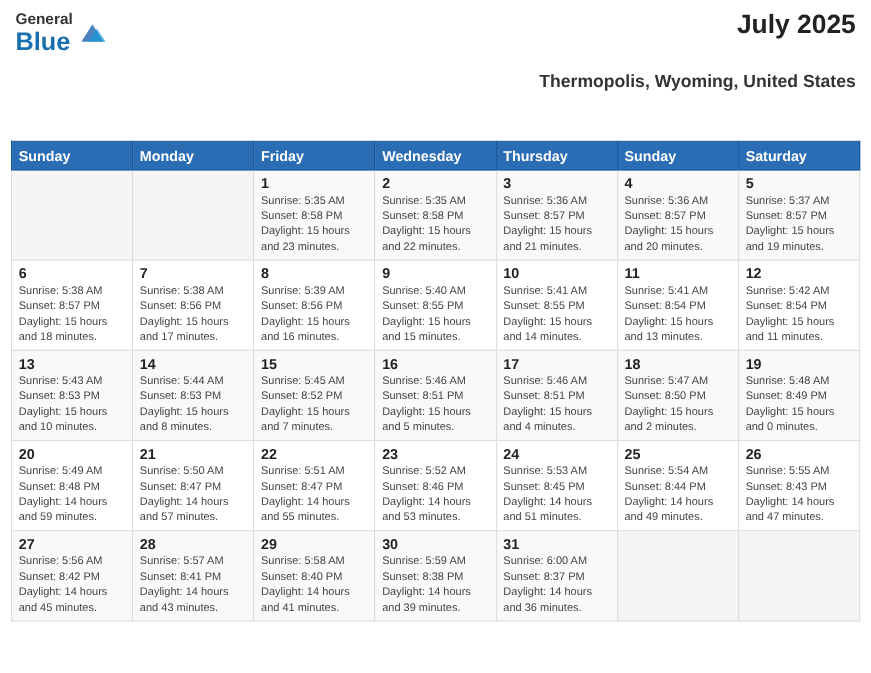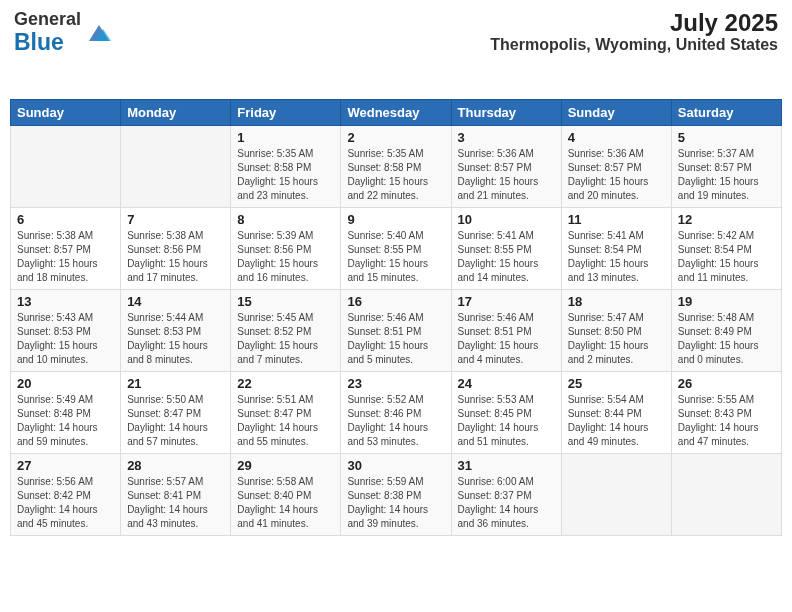--- a/index.html
+++ b/index.html
@@ -21,21 +21,21 @@
       display: flex;
       align-items: center;
       gap: 2px;
     }
     .logo-text {
       display: flex;
       flex-direction: column;
       line-height: 1.1;
     }
     .logo-general {
-      font-size: 18px;
+      font-size: 14px;
       font-weight: bold;
       color: #333;
     }
     .logo-blue {
       font-size: 23px;
       font-weight: bold;
       color: #1a6faf;
     }
     .logo-icon {
       width: 28px;
@@ -48,20 +48,21 @@
     .calendar-title {
       font-size: 24px;
       font-weight: bold;
       color: #222;
       line-height: 1.1;
     }
     .calendar-subtitle {
       font-size: 16px;
       color: #333;
       font-weight: bold;
+      margin-top: 30px;
     }
     .calendar {
       width: 100%;
       border-collapse: collapse;
       border: 1px solid #ccc;
       margin-top: 44px;
     }
     .calendar th {
       background: #2a6db5;
       color: #fff;

